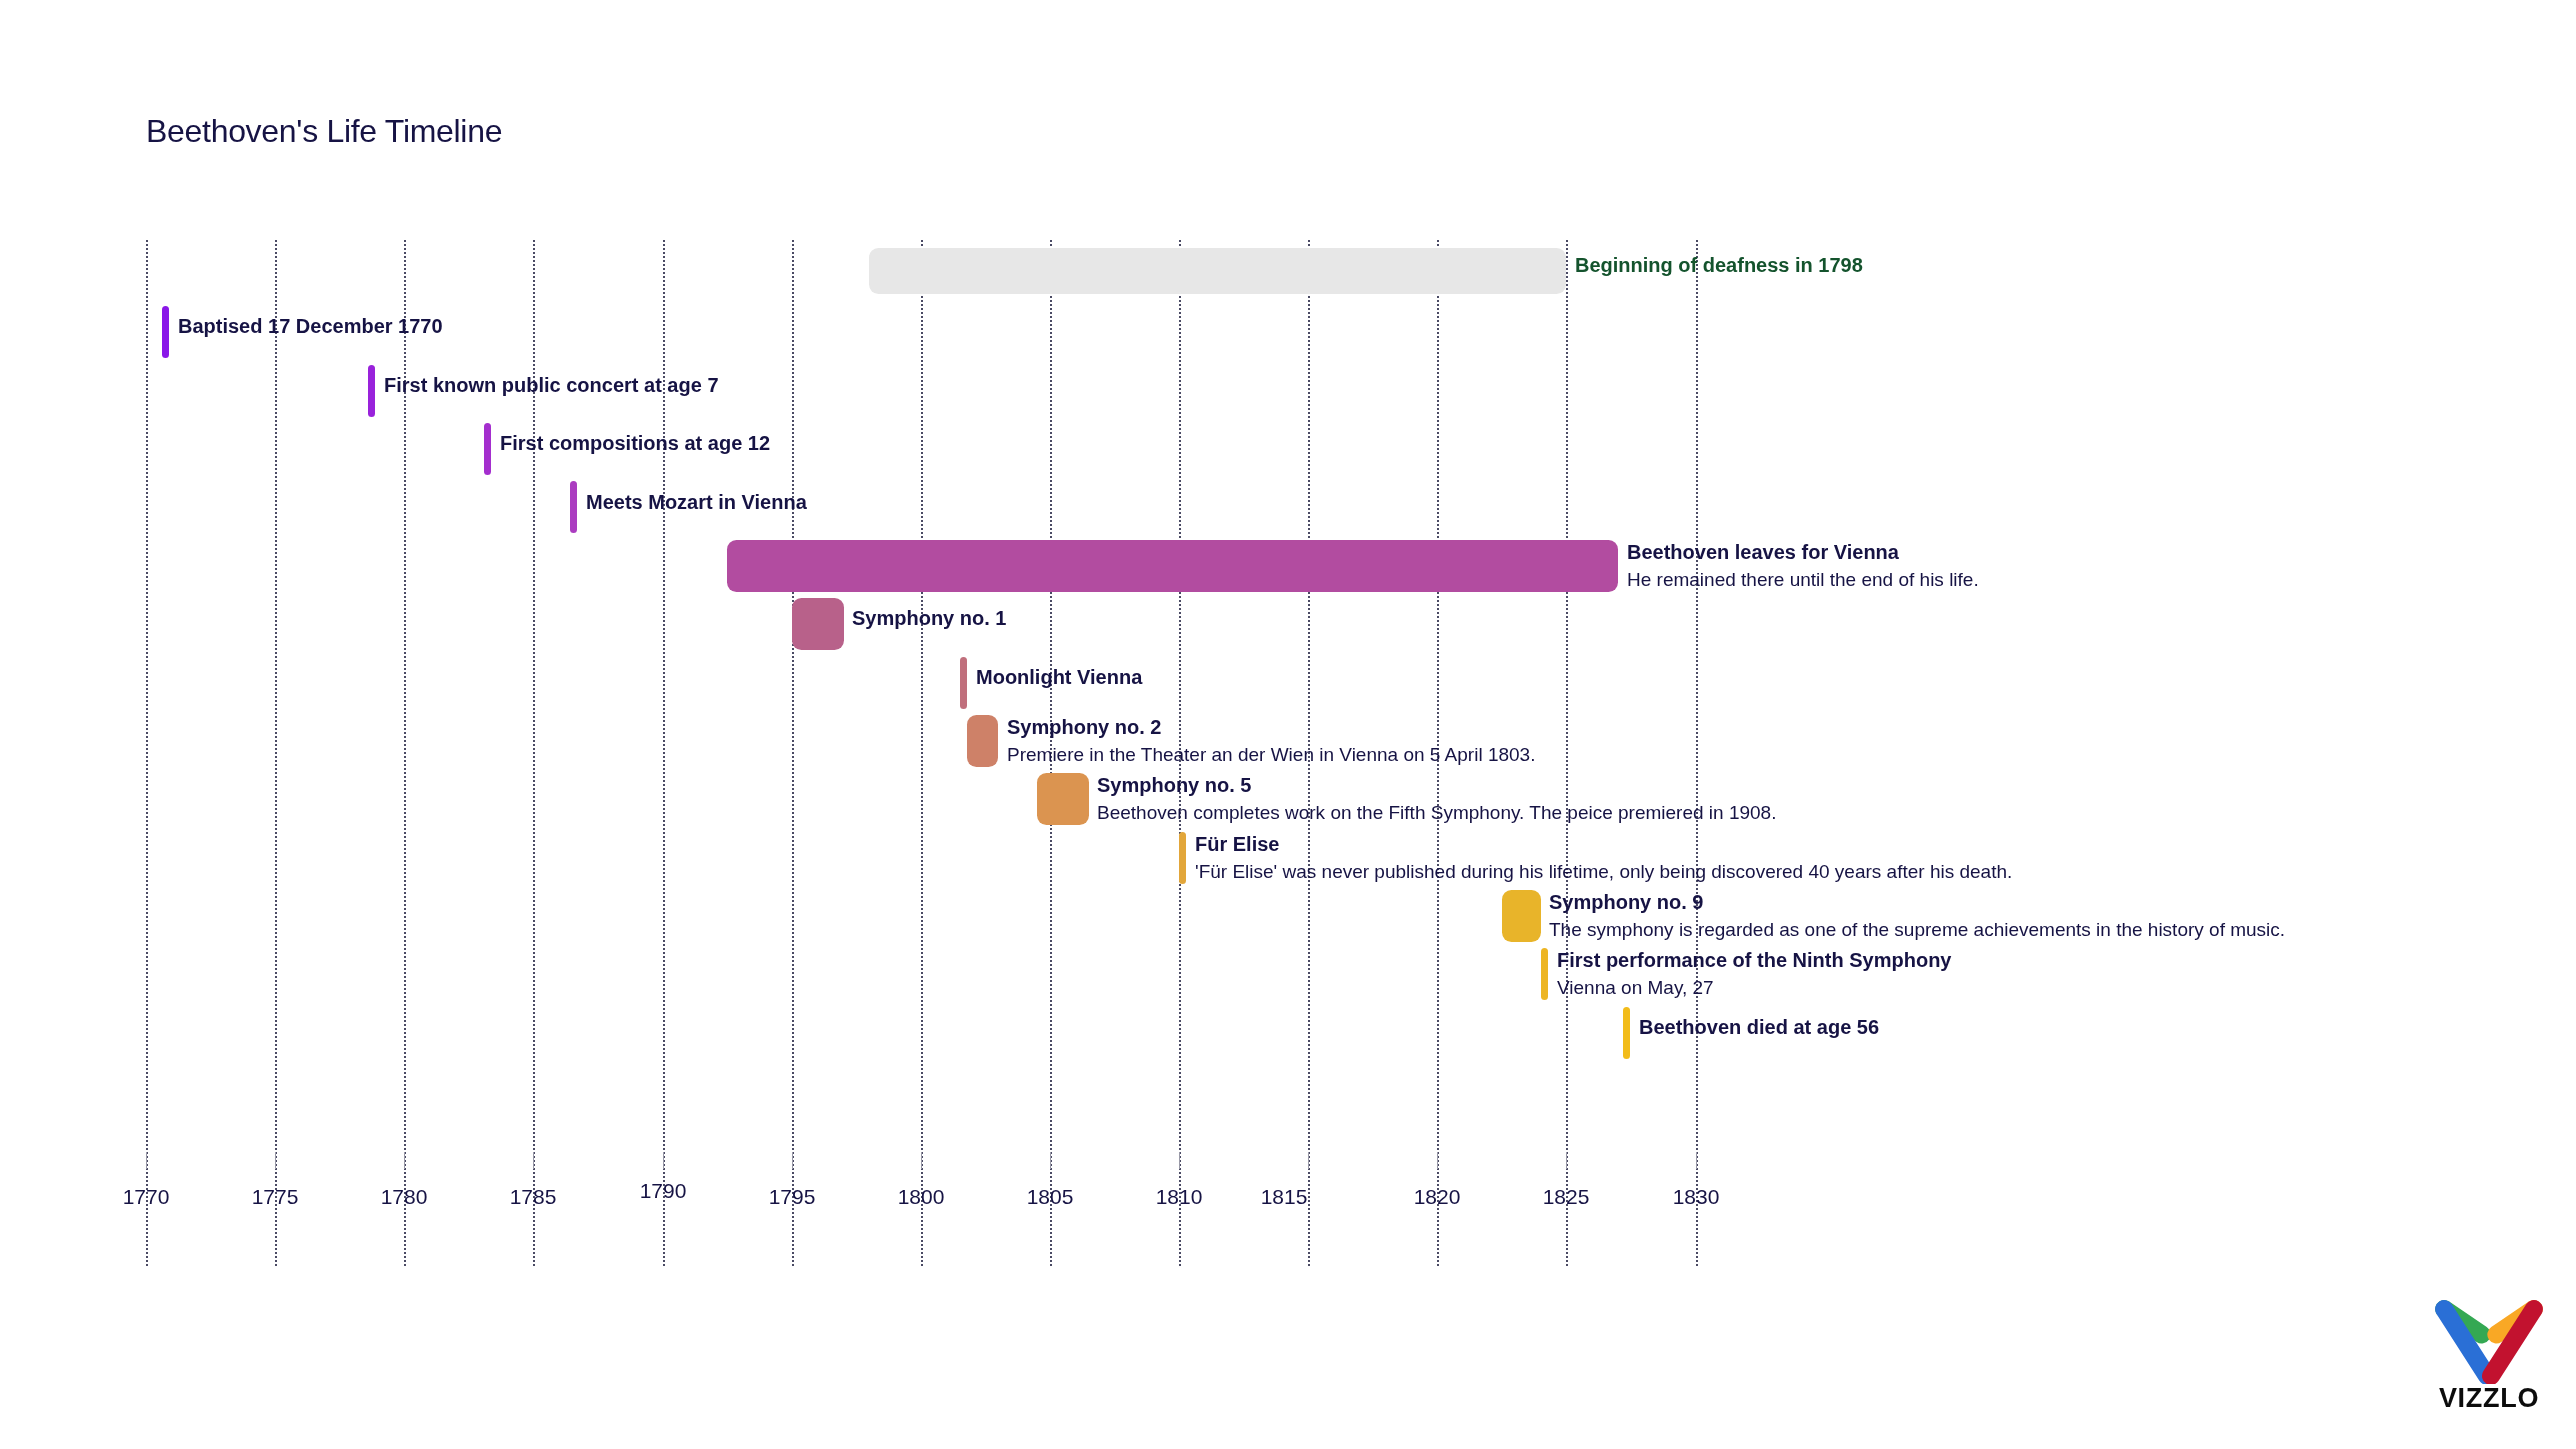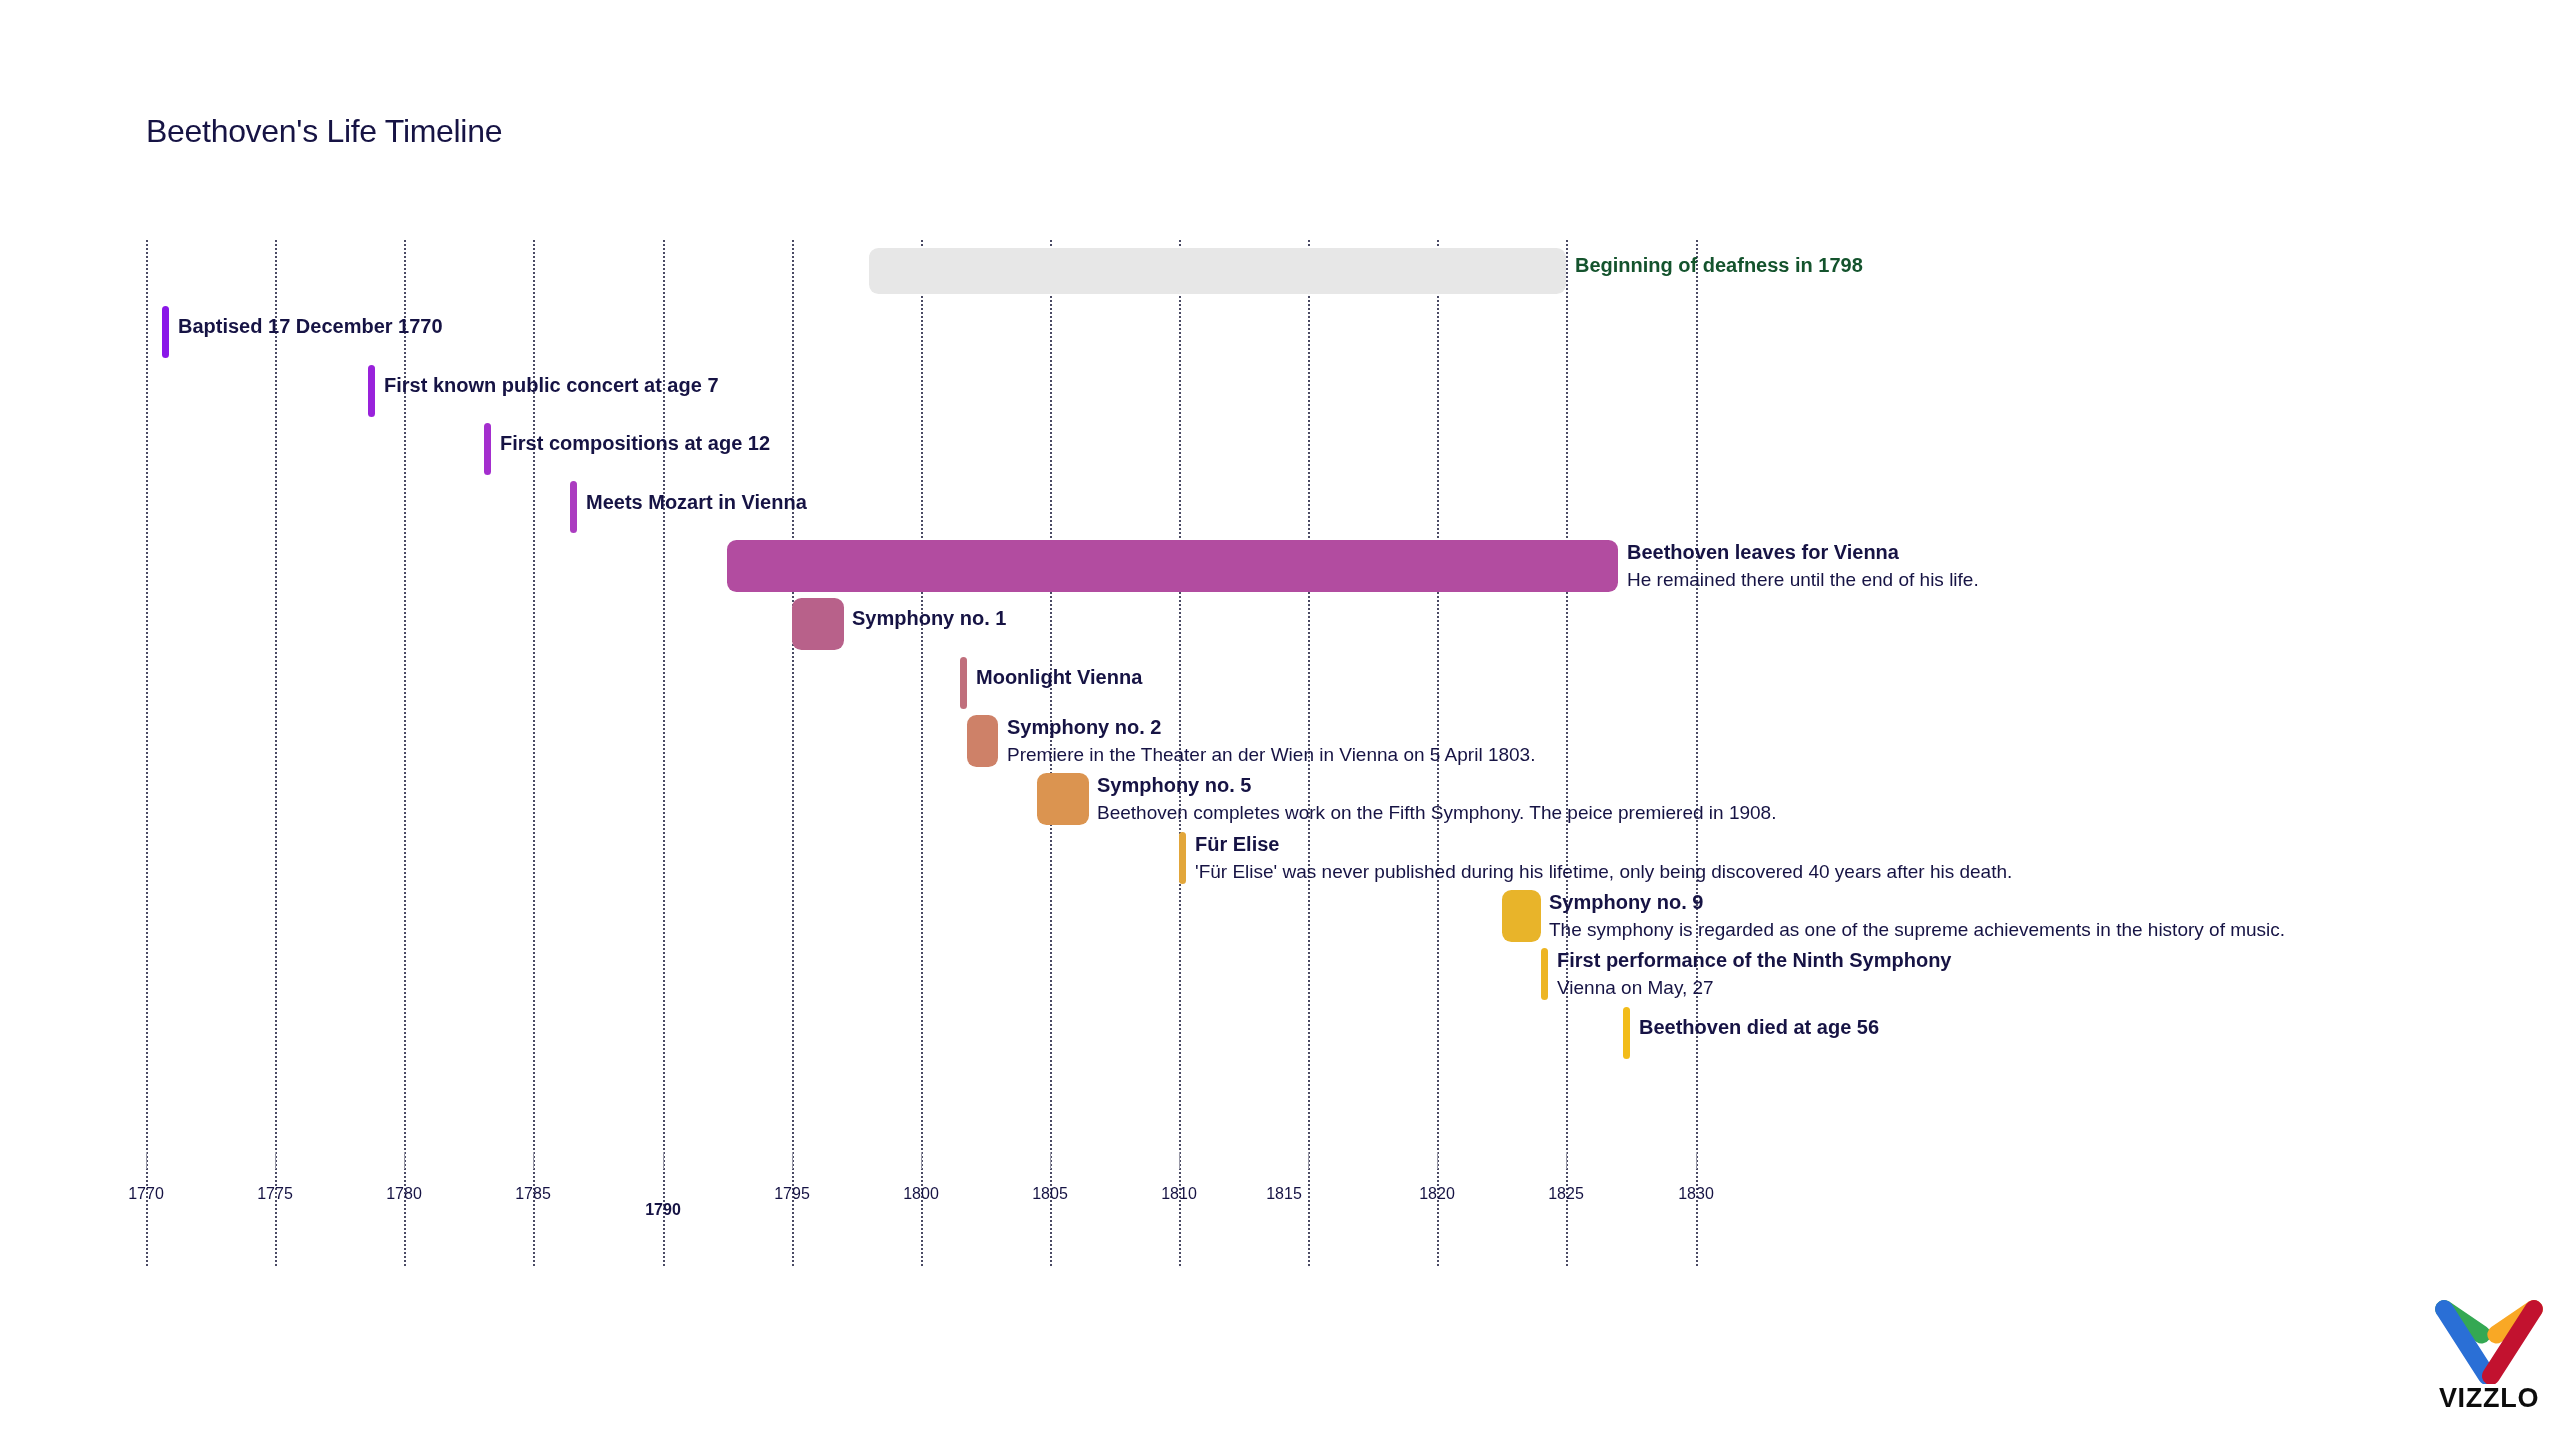--- a/index.html
+++ b/index.html
@@ -42,21 +42,21 @@
 
   .tick-stub {
     position:absolute;
     width:0;
     border-left:1.3px solid #9a9aa8;
     height:17.4px;
   }
 
   .tick-label {
     position:absolute;
-    font-size:16px;
+    font-size:21px;
     color:#161344;
     transform:translateX(-50%);
     white-space:nowrap;
     font-weight:400;
   }
 
   
   .event {
     position:absolute;
     height:0;
@@ -227,21 +227,21 @@
   <div id="ticks">
       <div class="tick-stub" style="left: 0px; top: 912px;"></div>
       <div class="tick-label" style="left: 0px; top: 945px;">1770</div>
       <div class="tick-stub" style="left: 129px; top: 912px;"></div>
       <div class="tick-label" style="left: 129px; top: 945px;">1775</div>
       <div class="tick-stub" style="left: 258px; top: 912px;"></div>
       <div class="tick-label" style="left: 258px; top: 945px;">1780</div>
       <div class="tick-stub" style="left: 387px; top: 912px;"></div>
       <div class="tick-label" style="left: 387px; top: 945px;">1785</div>
       <div class="tick-stub" style="left: 517px; top: 912px;"></div>
-      <div class="tick-label" style="left: 517px; top: 961px; font-weight: bold;">1790</div>
+      <div class="tick-label" style="left: 517px; top: 939px;">1790</div>
       <div class="tick-stub" style="left: 646px; top: 912px;"></div>
       <div class="tick-label" style="left: 646px; top: 945px;">1795</div>
       <div class="tick-stub" style="left: 775px; top: 912px;"></div>
       <div class="tick-label" style="left: 775px; top: 945px;">1800</div>
       <div class="tick-stub" style="left: 904px; top: 912px;"></div>
       <div class="tick-label" style="left: 904px; top: 945px;">1805</div>
       <div class="tick-stub" style="left: 1033px; top: 912px;"></div>
       <div class="tick-label" style="left: 1033px; top: 945px;">1810</div>
       <div class="tick-stub" style="left: 1162px; top: 912px;"></div>
       <div class="tick-label" style="left: 1138px; top: 945px;">1815</div>

